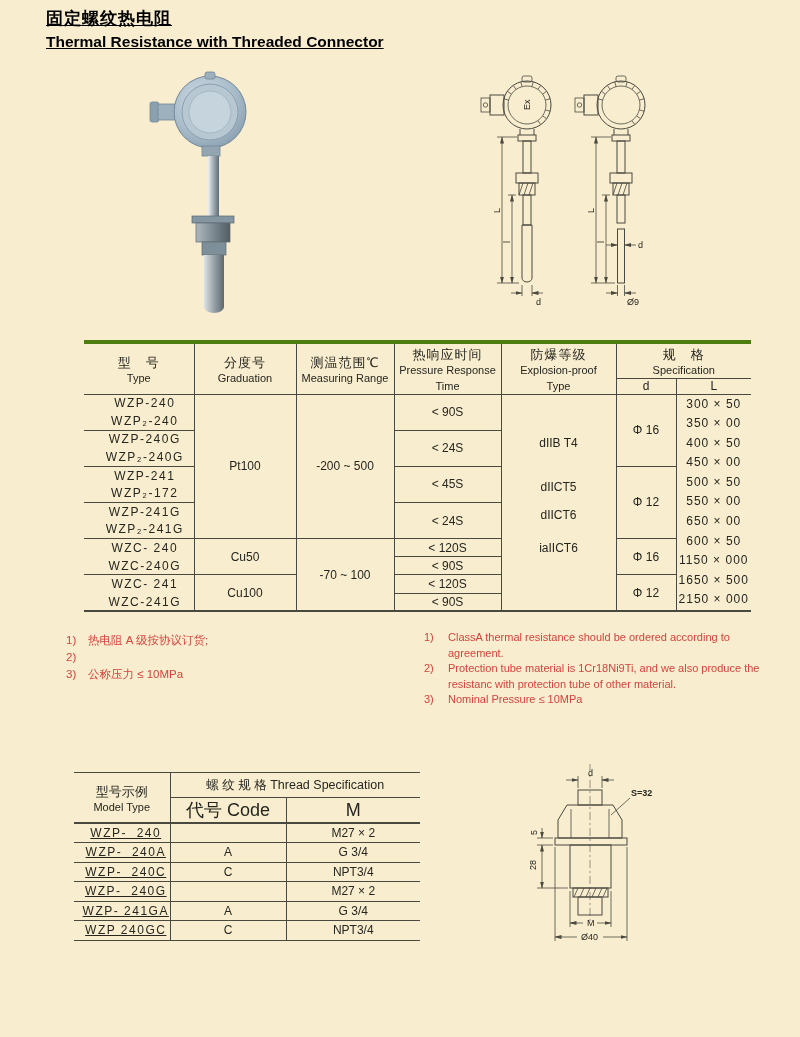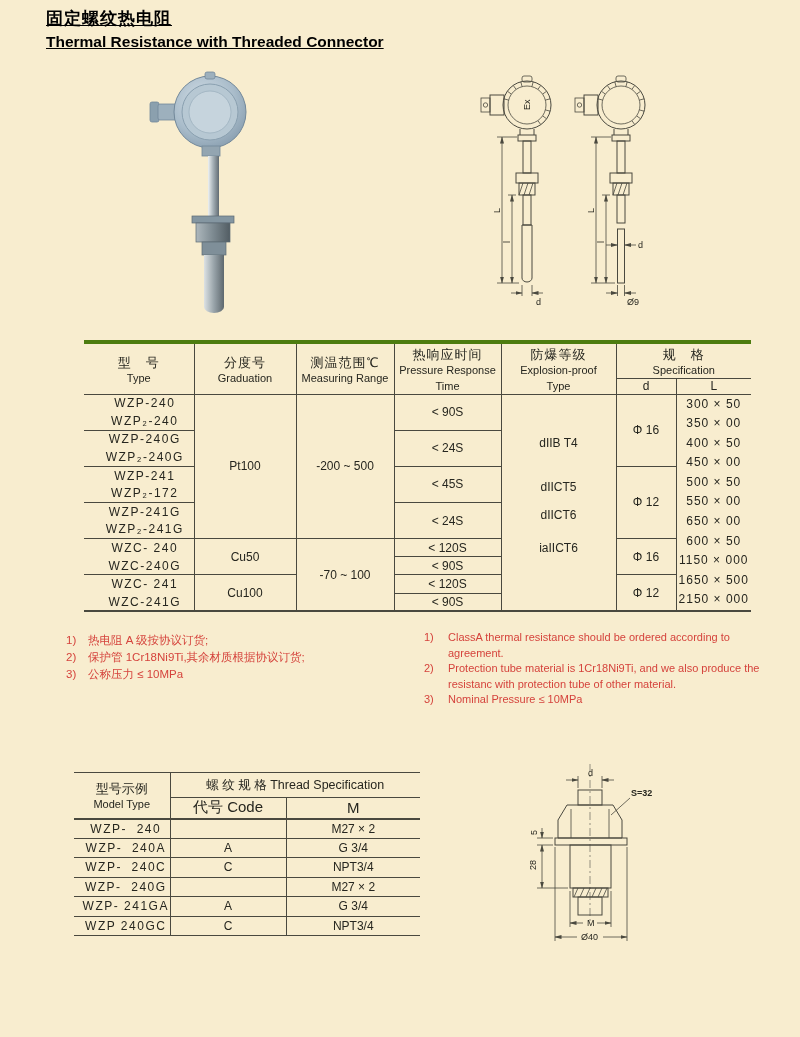--- a/index.html
+++ b/index.html
@@ -65,25 +65,25 @@
     position: absolute; left: 74px; top: 772px; width: 346px;
     font-size: 12px;
     border-top: 1.5px solid #4a493f;
     border-bottom: 1.5px solid #4a493f;
   }
   .model-table th, .model-table td {
     font-weight: normal; text-align: center; vertical-align: middle; padding: 0;
   }
   .hb2 { border-bottom: 2px solid #4a493f; }
   .model-table .mh1 { height: 25px; font-size: 12.5px; }
-  .model-table .mh2 { height: 21px; font-size: 15px; }
+  .model-table .mh2 { height: 21px; font-size: 18px; }
   .model-table tbody tr { height: 19.5px; }
   .model-cell {
     text-align: left; padding-left: 8px !important;
-    letter-spacing: 1.5px; white-space: pre;
+    letter-spacing: 1.5px; white-space: pre; text-decoration: underline;
   }
   .model-table .zh2 { display: block; font-size: 13px; }
   .model-table .en2 { display: block; font-size: 11px; }
 
   
   .dwg-line { stroke: #4a493f; fill: none; stroke-width: 1; }
   .dwg-thin { stroke: #4a493f; fill: none; stroke-width: 0.8; }
   .dwg-txt  { fill: #26261f; font-size: 9px; font-family: "Liberation Sans", sans-serif; }
   .cl { stroke: #6a695d; stroke-width: 0.7; stroke-dasharray: 8 3 2 3; fill: none; }
 </style>
@@ -329,21 +329,20 @@
   </tbody>
 </table>
 
 <div class="notes notes-zh">
   <div class="note">
     <span class="num">1)</span>
     <span>热电阻 A 级按协议订货;</span>
   </div>
   <div class="note">
     <span class="num">2)</span>
-    <span>保护管 1Cr18Ni9Ti,其余材质根据协议订货;</span>
   </div>
   <div class="note">
     <span class="num">3)</span>
     <span>公称压力 ≤ 10MPa</span>
   </div>
 </div>
 
 <div class="notes notes-en">
   <div class="note">
     <span class="num">1)</span>

